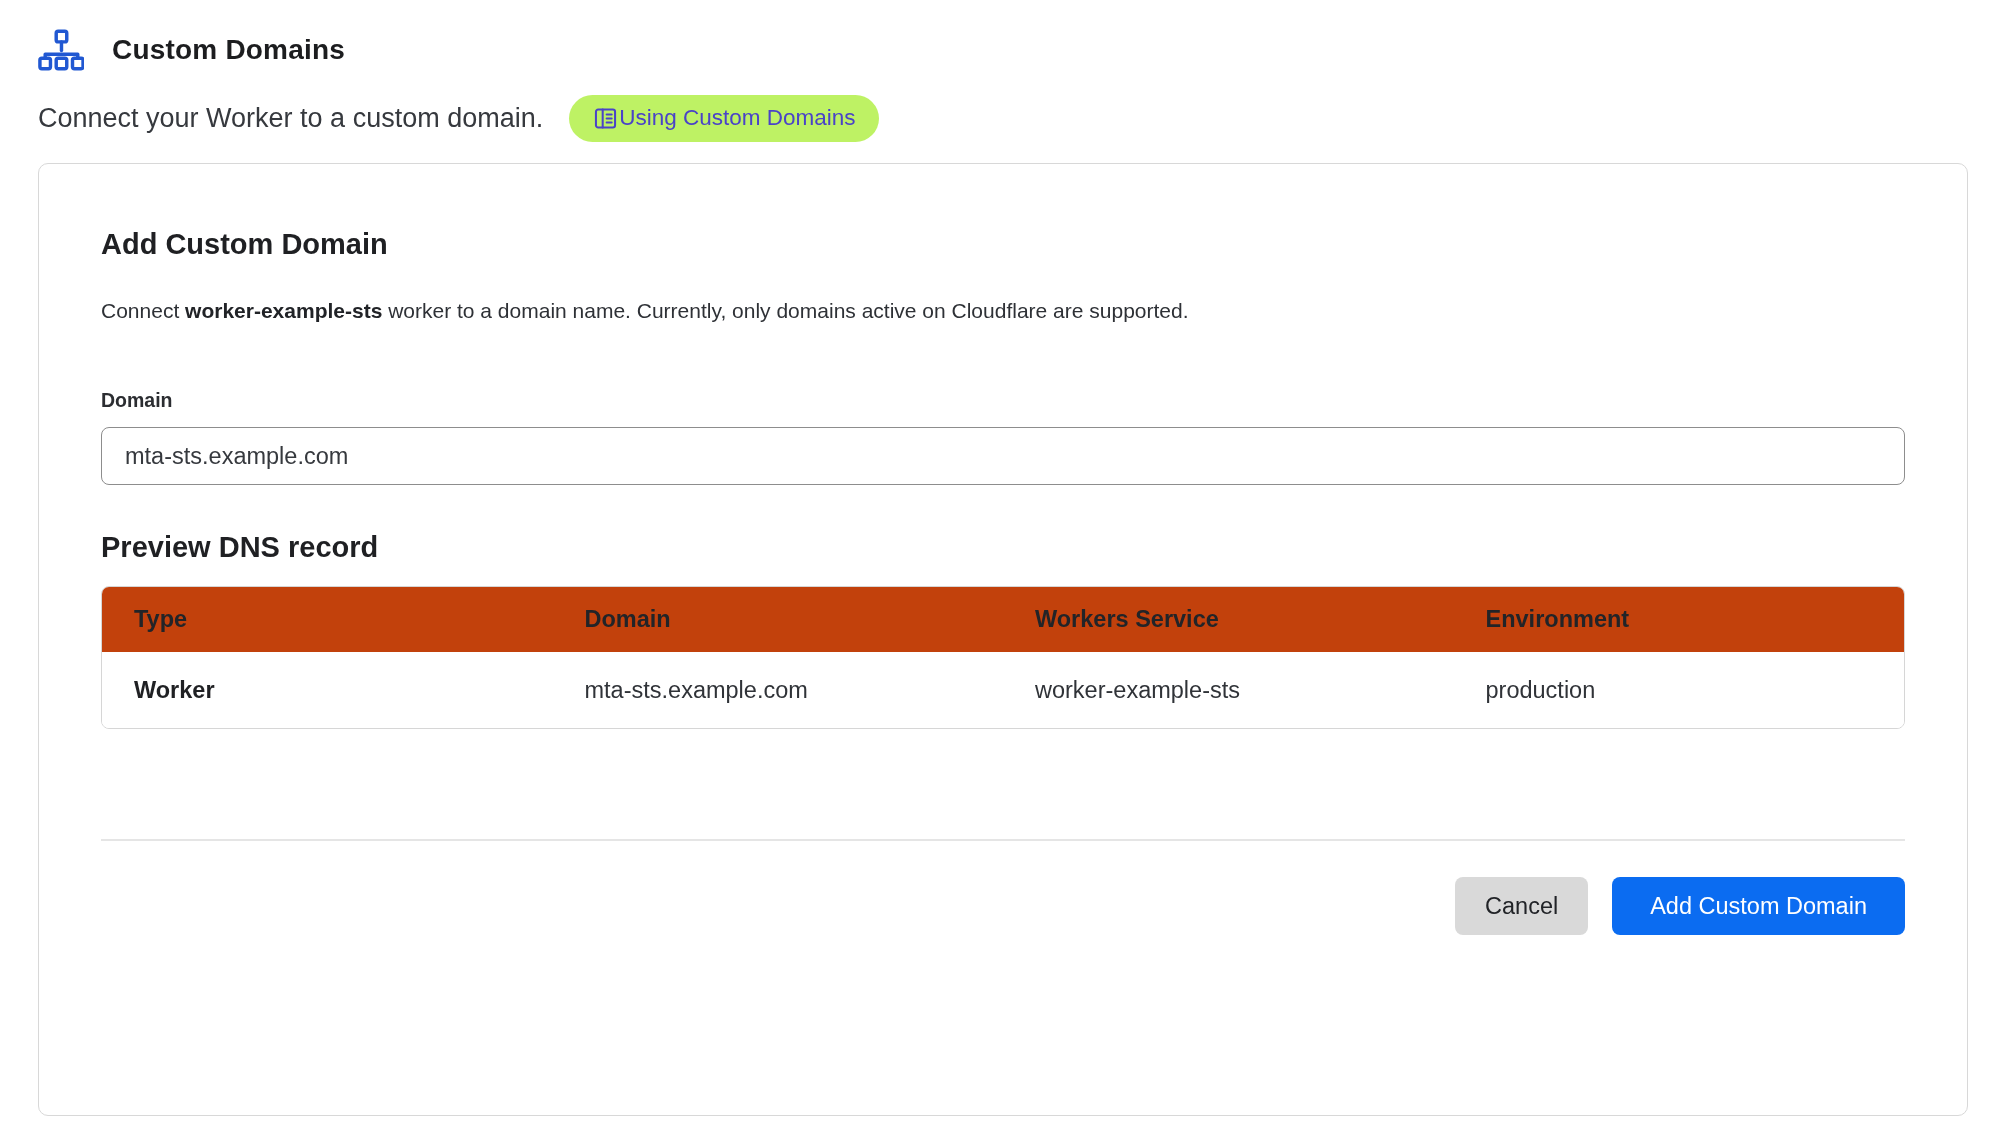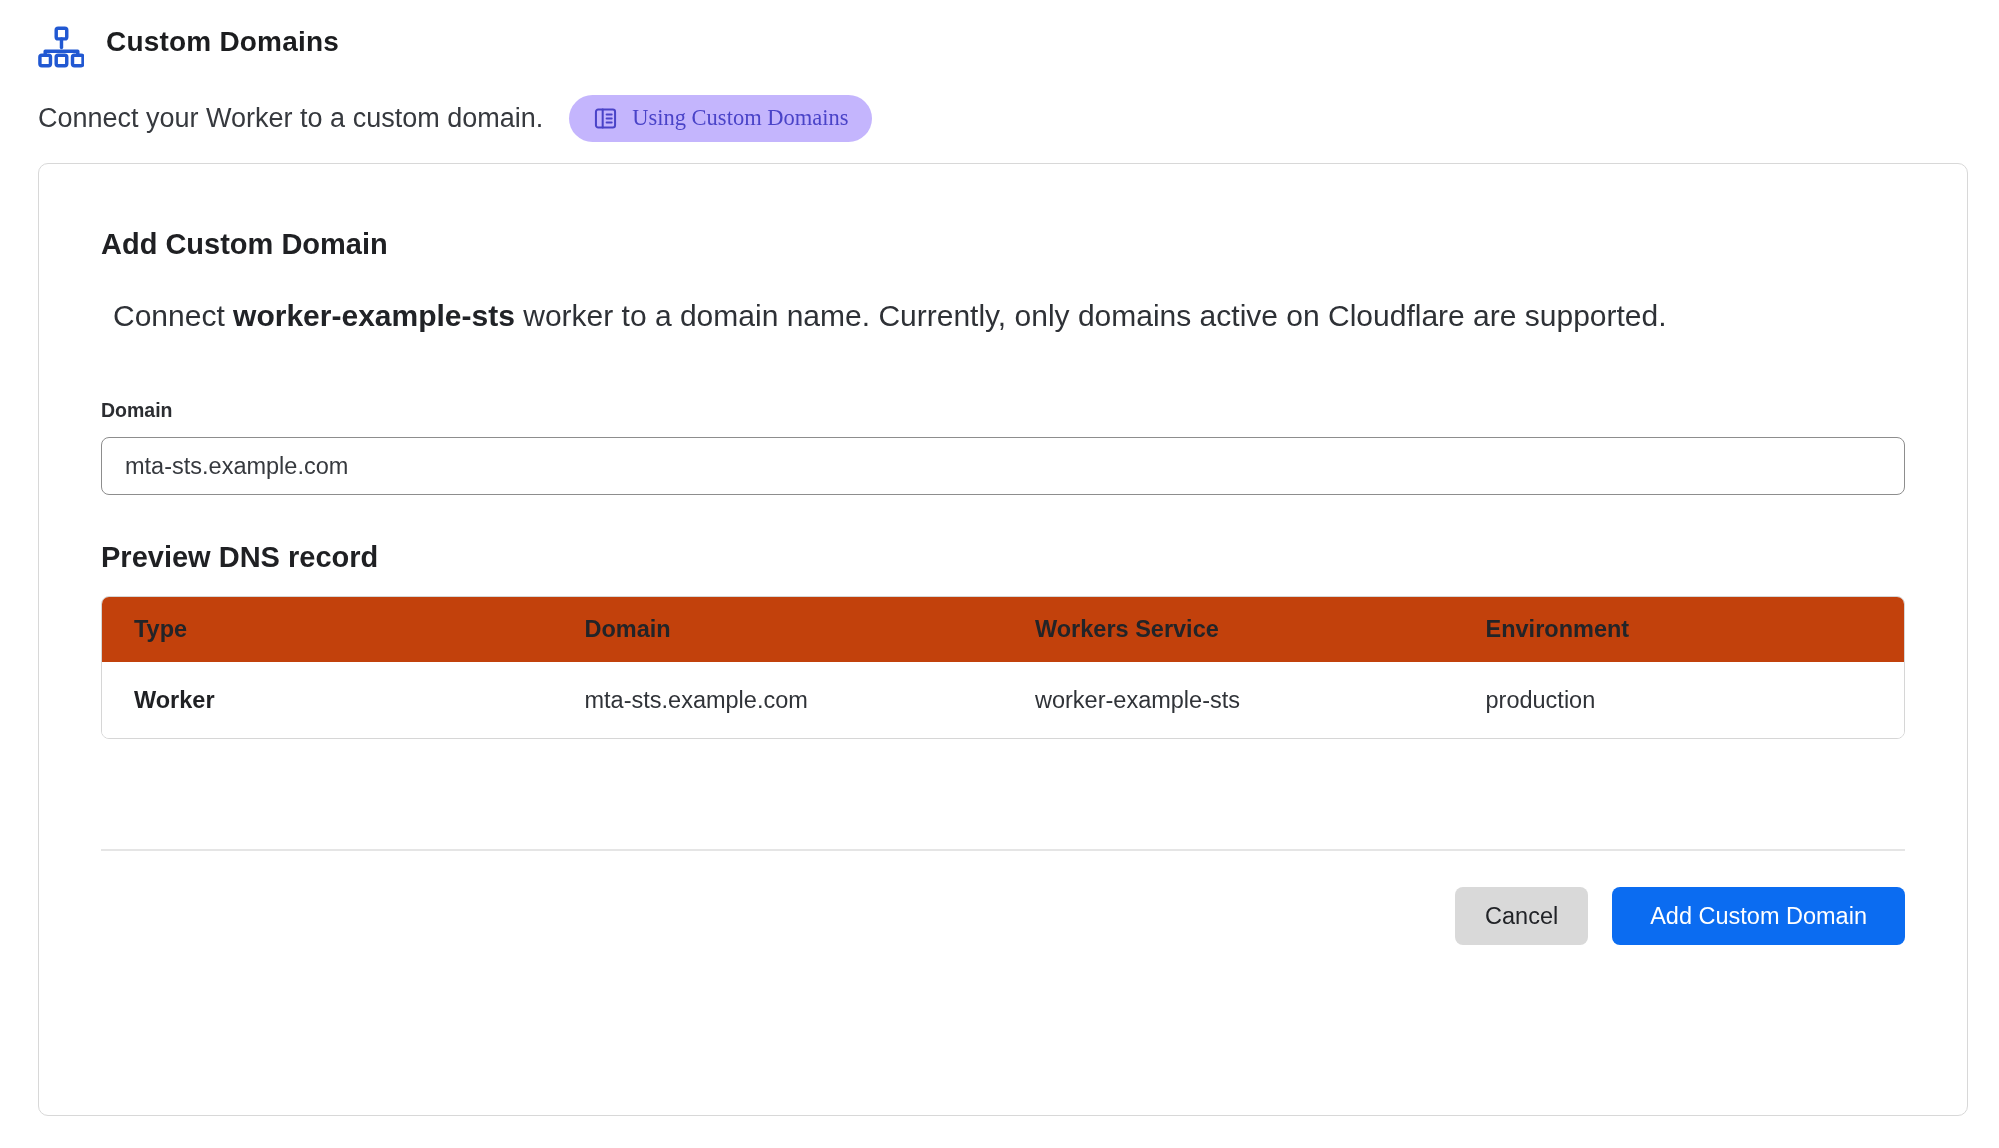--- a/index.html
+++ b/index.html
@@ -7,46 +7,46 @@
   body {
     width: 1999px; height: 1148px;
     background: #ffffff;
     font-family: "Liberation Sans", sans-serif;
     color: #1f2023;
     overflow: hidden;
   }
   .page { padding: 26px 38px 0 38px; }
 
   
-  .title-row { display: flex; align-items: flex-start; gap: 22px; height: 48px; }
+  .title-row { display: flex; align-items: center; gap: 28px; height: 48px; }
   .title-row h1 { margin: 0; font-size: 28px; font-weight: 700; color: #1c1d1f; letter-spacing: .2px; }
   .sitemap-wrap { width: 46px; height: 43px; display: inline-flex; }
 
   .subtitle-row { margin-top: 20px; display: flex; align-items: center; gap: 26px; height: 48px; }
   .subtitle { font-size: 27px; color: #36393e; }
   .docs-pill {
-    display: inline-flex; align-items: center; gap: 13px;
-    background: #c4b5fd; border-radius: 24px; height: 47px; padding: 0 23px;
-    text-decoration: none; cursor: pointer; font-family: Liberation Serif, serif;
+    display: inline-flex; align-items: center; 
+    background: #bef264; border-radius: 24px; height: 47px; padding: 0 23px;
+    text-decoration: none; cursor: pointer;
   }
   .docs-pill .docs-label { font-size: 22.5px; font-weight: 500; color: #4a43c8; }
   .book-wrap { width: 27px; height: 27px; display: inline-flex; }
 
   
   .card {
     margin-top: 21px;
     width: 1930px;
     height: 953px;
     border: 1.5px solid #d8d8d8;
     border-radius: 10px;
     padding: 64px 62px 74px 62px;
     background: #fff;
   }
   .card h2 { margin: 0; font-size: 29px; font-weight: 600; color: #1f2023; }
-  .intro { margin: 38px 0 0 12px; font-size: 30px; color: #2e3136; }
+  .intro { margin: 38px 0 0 0; font-size: 21px; color: #2e3136; }
   .intro strong { font-weight: 700; color: #212327; }
 
   .field-label { display: block; margin-top: 66px; font-size: 19.5px; font-weight: 700; color: #2b2d31; }
   .domain-input {
     margin-top: 15px; display: block; width: 100%;
     height: 58px; border: 1.5px solid #8d8d8d; border-radius: 8px;
     padding: 0 23px; font-size: 23.5px; color: #36393e;
     font-family: "Liberation Sans", sans-serif; background: #fff; outline: none;
   }
 

